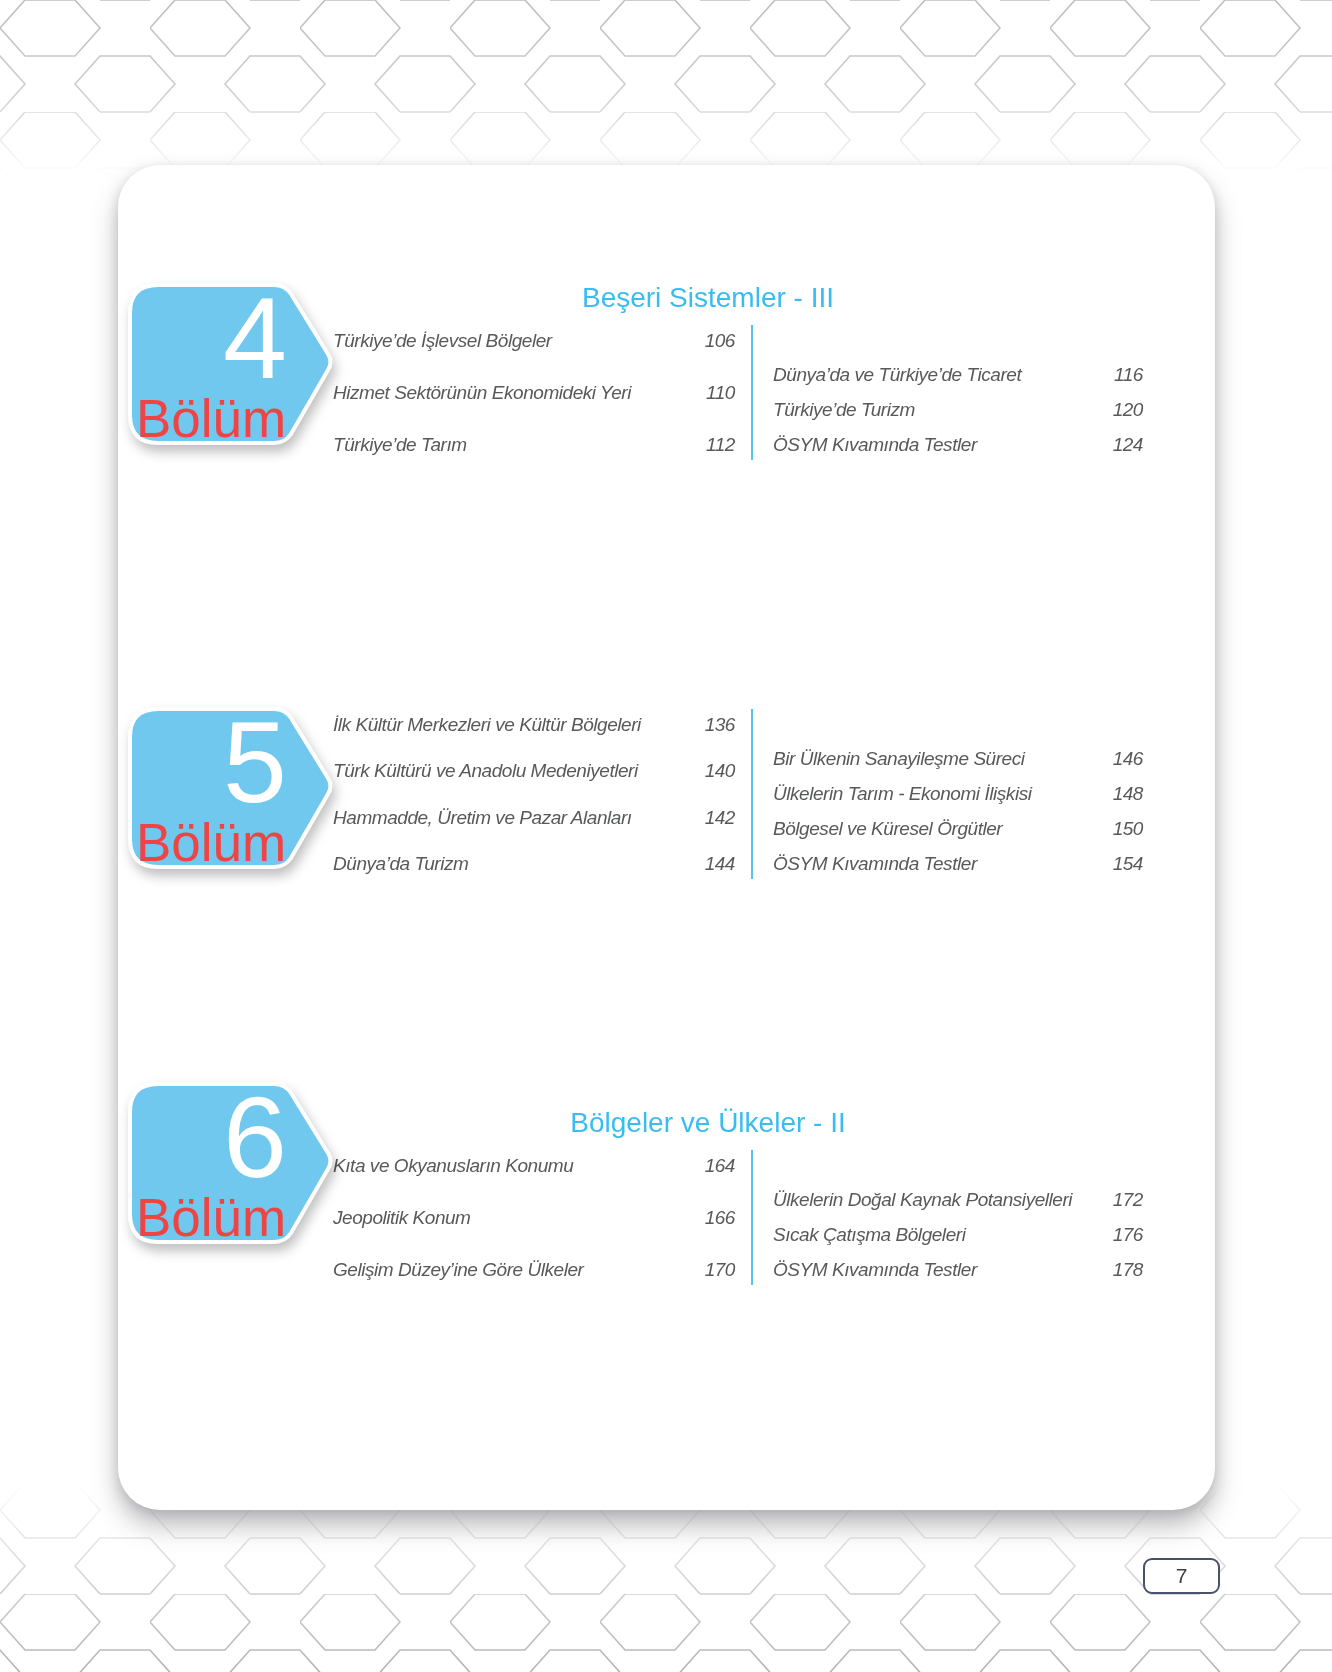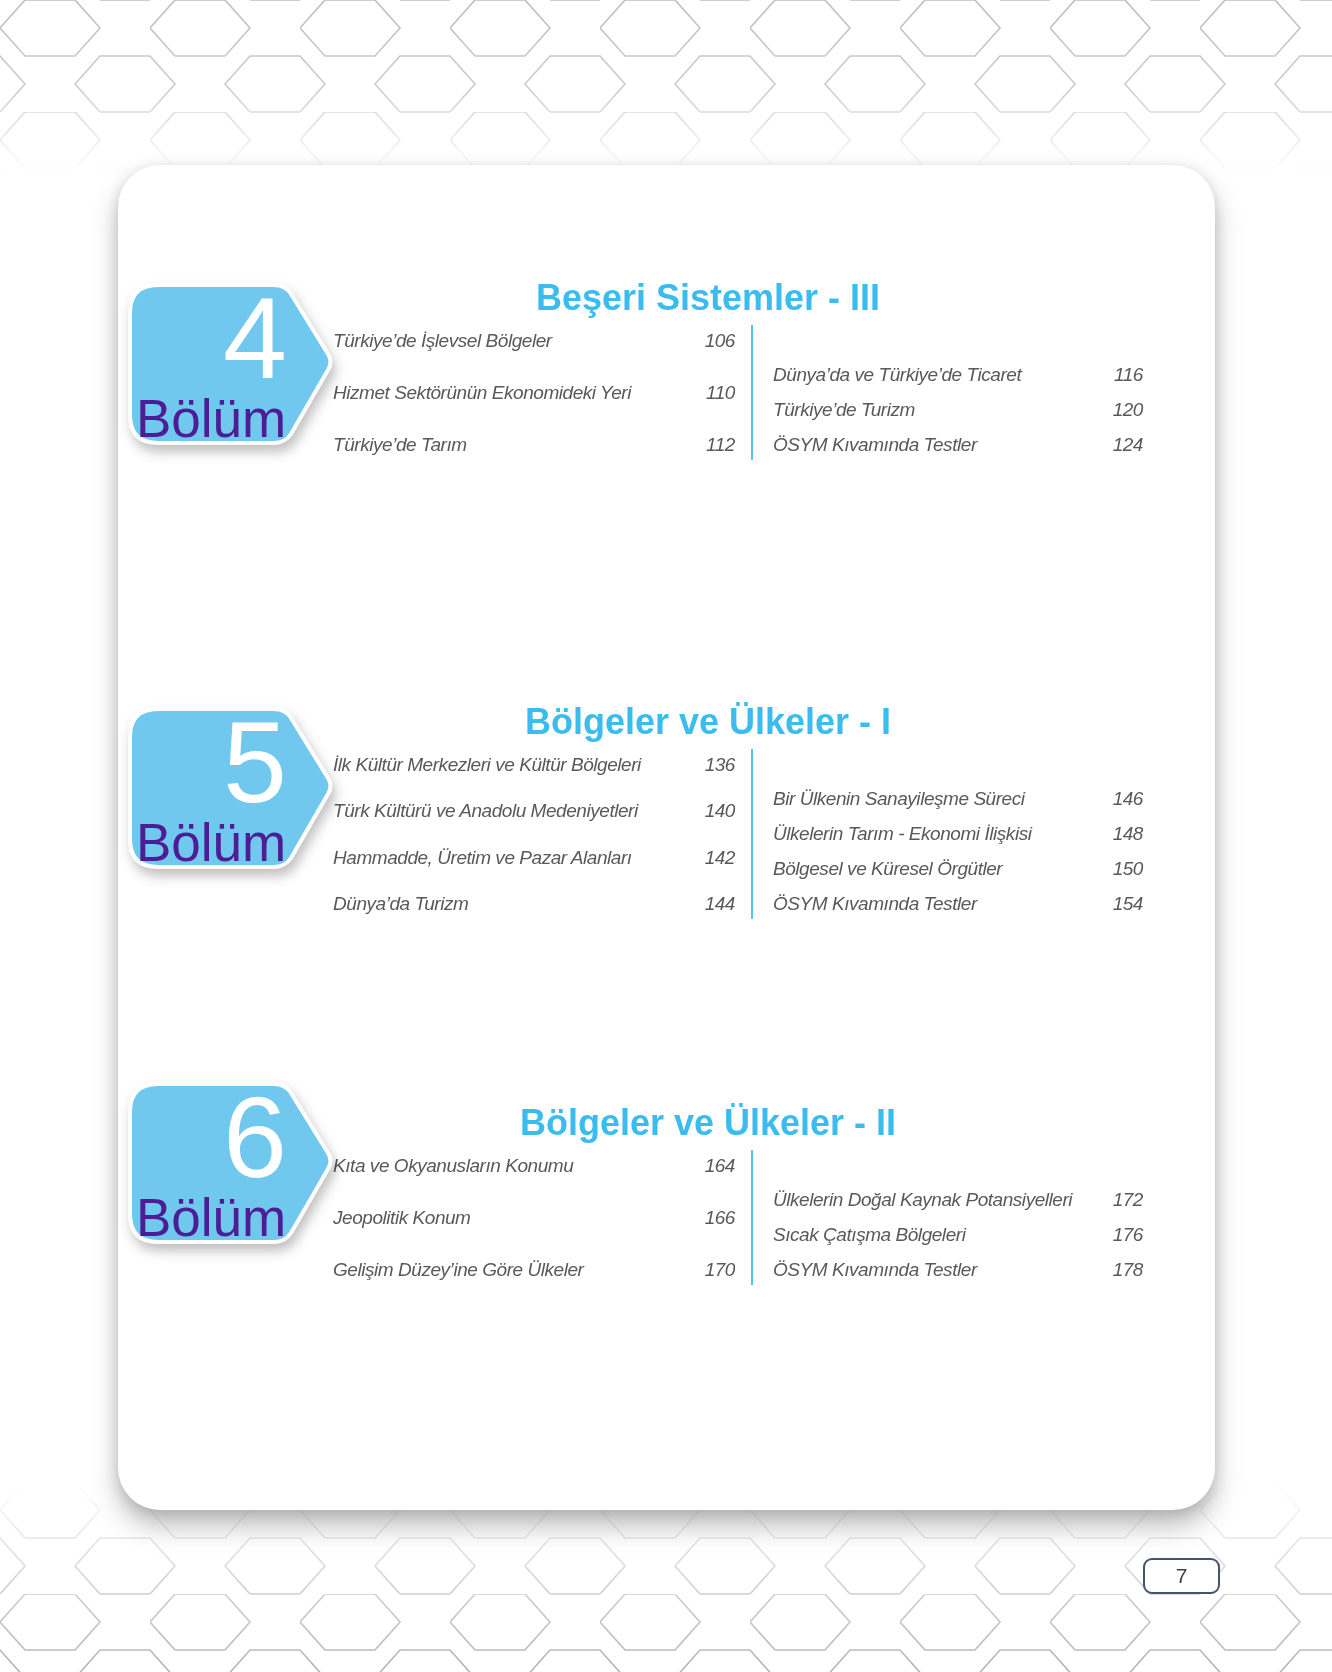--- a/index.html
+++ b/index.html
@@ -26,28 +26,28 @@
   .badge{flex:0 0 205px; margin-left:10px; position:relative; height:162px;}
   .s2 .badge{margin-top:-26px;}
   .badge-shape{position:absolute; left:0; top:0; overflow:visible;
     filter:drop-shadow(3px 7px 6px rgba(0,0,0,.25));}
   .badge-shape path{fill:var(--badge); stroke:#ffffff; stroke-width:4px;}
   .badge-num{
     position:absolute; top:-2px; right:46px; color:#fff;
     font-size:115px; line-height:1; font-weight:400;
   }
   .badge-label{
-    position:absolute; left:8px; bottom:0px; color:#4c1d95;
+    position:absolute; left:8px; bottom:0px; color:#ef4444;
     font-size:53px; line-height:1; font-weight:400;
   }
 
   .section-content{flex:1 1 auto; margin-right:72px; min-width:0;}
   .section-title{
     margin:0 60px 10px 0; text-align:center;
-    font-size:36px; line-height:30px; font-weight:bold; color:var(--accent);
+    font-size:28px; line-height:30px; font-weight:normal; color:var(--accent);
   }
   .columns{display:flex; align-items:stretch;}
   .col{display:flex; flex-direction:column; justify-content:space-between;font-style:italic;}
   .col-left{flex:0 0 402px; width:402px;}
   .col-right{flex:1 1 auto; min-width:0;margin-top:34px;}
   .divider{flex:0 0 2px; width:2px; background:var(--divider); margin:2px 20px 2px 16px;}
 
   .toc-row{display:flex; align-items:flex-end; color:var(--ink);
     font-size:19px; line-height:35px; letter-spacing:-0.45px;}
   .toc-title{flex:1 1 auto; white-space:pre-line; min-width:0;}
@@ -148,21 +148,20 @@
 
   <section class="toc-section s1">
     <div class="badge">
       <svg class="badge-shape" width="205" height="162" viewBox="0 0 205 162" aria-hidden="true">
         <path d="M30,2 H146 Q157,2 163,11 L200,71 Q205,79 200,87 L163,151 Q157,160 146,160 H30 Q2,160 2,132 V30 Q2,2 30,2 Z"></path>
       </svg>
       <div class="badge-num">5</div>
       <div class="badge-label">Bölüm</div>
     </div>
     <div class="section-content">
-      <h2 class="section-title">Bölgeler ve Ülkeler - I</h2>
       <div class="columns">
         <div class="col col-left">
   <div class="toc-row">
     <span class="toc-title">İlk Kültür Merkezleri ve Kültür Bölgeleri</span>
     <span class="toc-page">136</span>
   </div>
 
   <div class="toc-row">
     <span class="toc-title">Türk Kültürü ve Anadolu Medeniyetleri</span>
     <span class="toc-page">140</span>

